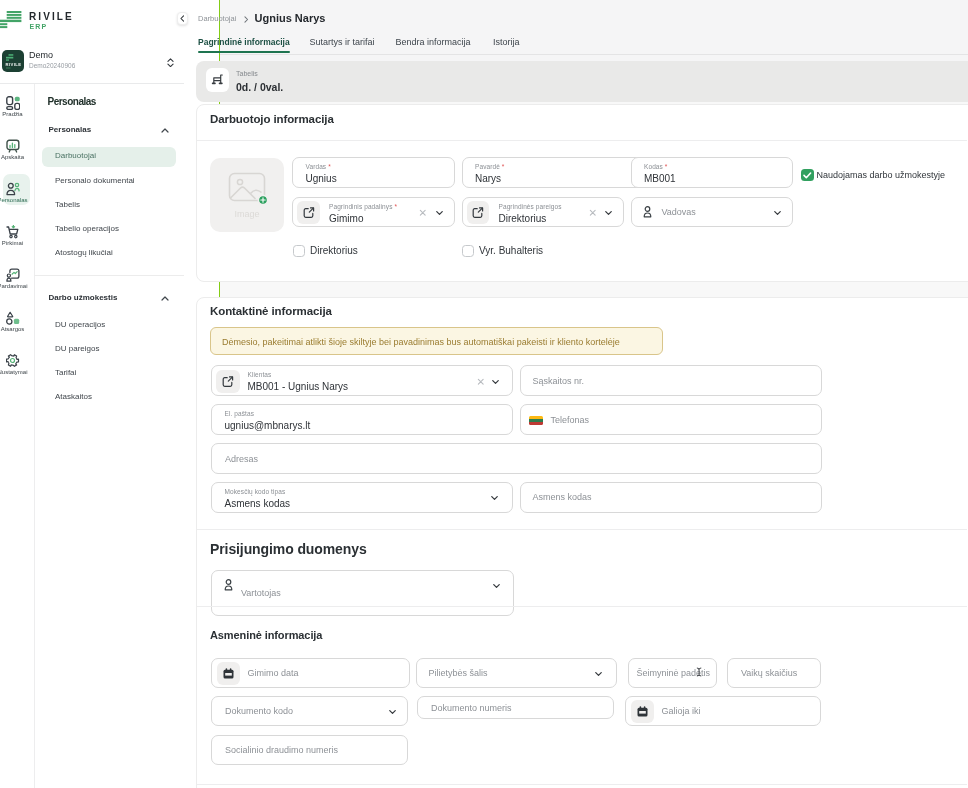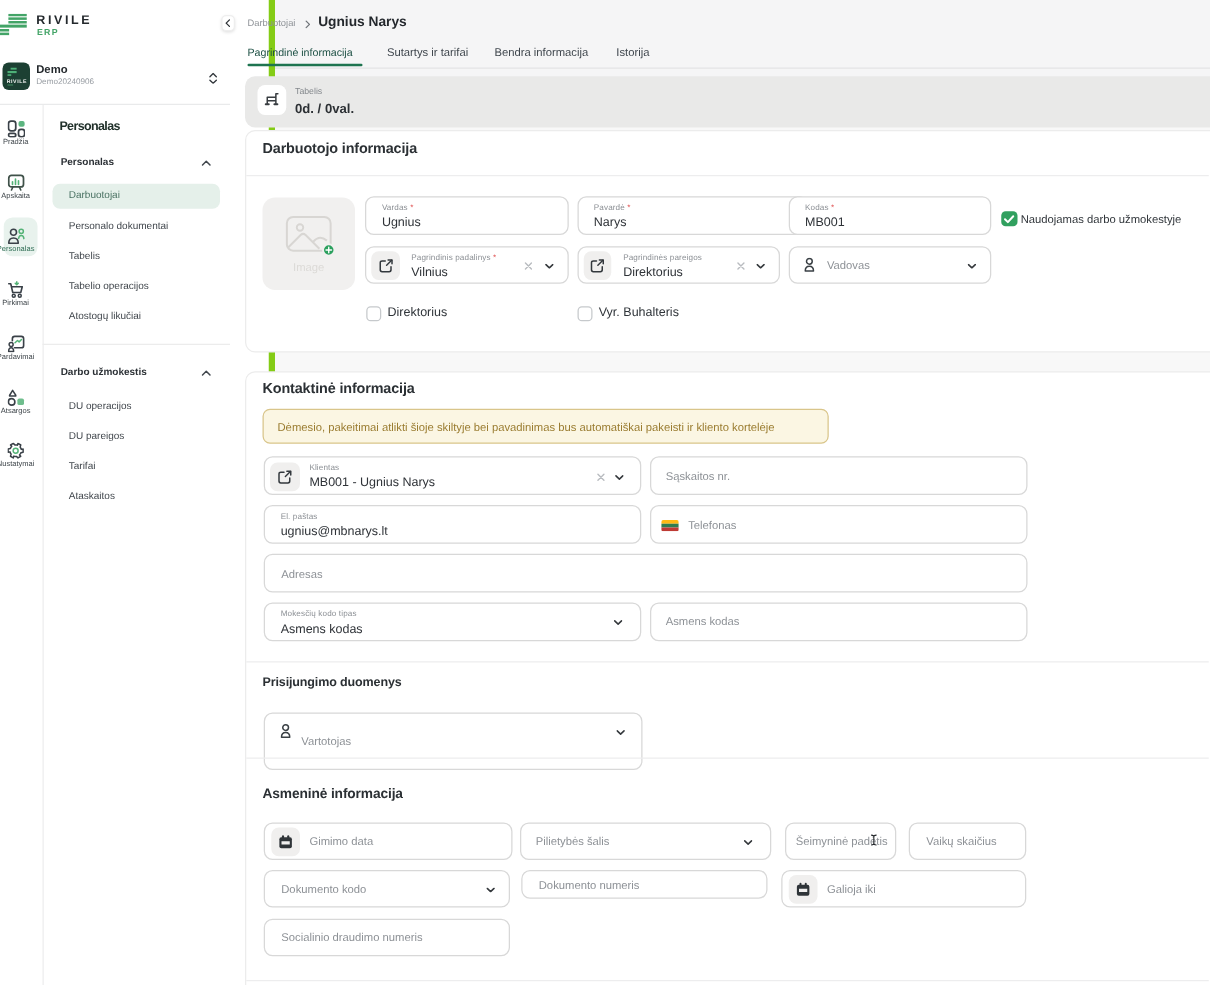--- a/index.html
+++ b/index.html
@@ -19,21 +19,21 @@
 .msec{position:absolute;left:48.5px;font-size:8px;font-weight:700;color:#2c3136;white-space:nowrap}
 .rlbl{position:absolute;left:-8px;width:41px;text-align:center;font-size:6px;color:#3d4449;white-space:nowrap}
 svg{display:block}
 </style></head>
 <body>
 
 <div class="abs" id="mainbg" style="left:184px;top:0;width:784px;height:788px;background:#f8f8f8"></div>
 <div class="abs" id="topstrip" style="left:184px;top:0;width:784px;height:60.5px;background:#f5f5f6"></div>
 <div class="abs" id="topline" style="left:184px;top:53.5px;width:784px;height:1px;background:#e4e4e5"></div>
 
-<div class="abs" id="sidebar" style="left:0;top:0;width:220px;height:788px;background:#fff;border-right:5px solid #84cc16">
+<div class="abs" id="sidebar" style="left:0;top:0;width:220px;height:788px;background:#fff;border-right:1px solid #84cc16">
   <svg class="abs" style="left:0;top:10.5px" width="22" height="18" viewBox="0 0 22 18">
     <g fill="#43a467">
       <rect x="6.7" y="0" width="14.7" height="2"></rect>
       <rect x="6.7" y="2.9" width="14.7" height="2"></rect>
       <rect x="6.7" y="5.8" width="14.7" height="2"></rect>
       <rect x="0" y="8.7" width="21.4" height="2.4"></rect>
       <rect x="0" y="12.2" width="7.3" height="2"></rect>
       <rect x="0" y="15.1" width="7.3" height="2"></rect>
     </g>
   </svg>
@@ -43,21 +43,21 @@
     <svg width="22" height="22" viewBox="0 0 22 22">
       <g fill="#4db077">
         <rect x="6.5" y="4.2" width="4.8" height="1.5"></rect>
         <rect x="4" y="6.8" width="7.3" height="1.7"></rect>
         <rect x="4" y="9.4" width="3" height="1.3"></rect>
       </g>
       <text x="3.4" y="16" font-size="4.2" font-weight="bold" letter-spacing="0.45" fill="#f2f4f3" font-family="Liberation Sans">RIVILE</text>
       <rect x="4" y="17.5" width="4.5" height="1" fill="#3c7d58"></rect>
     </svg>
   </div>
-  <div class="abs" style="left:29px;top:49.5px;font-size:9px;font-weight:700;color:#23282c">Demo</div>
+  <div class="abs" style="left:29px;top:49.5px;font-size:9px;font-weight:400;color:#23282c">Demo</div>
   <div class="abs" style="left:29px;top:61.5px;font-size:6.5px;color:#979ca2">Demo20240906</div>
   <svg class="abs" style="left:166.5px;top:57.5px" width="7" height="9.5" viewBox="0 0 9 12" fill="none" stroke="#33383d" stroke-width="1.4" stroke-linecap="round" stroke-linejoin="round">
     <path d="M1.2 4.2 L4.5 1 L7.8 4.2"></path>
       <path d="M1.2 7.8 L4.5 11 L7.8 7.8"></path>
   </svg>
   <div class="abs" style="left:0;top:83px;width:184px;height:1px;background:#e9eaeb"></div>
   <div class="abs" style="left:33.5px;top:84px;width:1px;height:704px;background:#ededee"></div>
 
   <div class="abs" style="left:2.5px;top:173.5px;width:27.5px;height:31.5px;background:#e8f2ed;border-radius:7px"></div>
 
@@ -140,21 +140,21 @@
       <path d="M4 1 L1 4 L4 7"></path>
     </svg>
 </div>
 
 <div class="abs" style="left:198px;top:13.5px;font-size:7.5px;color:#8f9398">Darbuotojai</div>
 <svg class="abs" style="left:244px;top:15.5px" width="4.5" height="7" viewBox="0 0 5 8" fill="none" stroke="#70757a" stroke-width="1.2" stroke-linecap="round" stroke-linejoin="round">
     <path d="M1 1 L4 4 L1 7"></path>
   </svg>
 <div class="abs" style="left:254.5px;top:12px;font-size:11px;font-weight:700;color:#24282d">Ugnius Narys</div>
 
-<div class="abs" style="left:198px;top:37.3px;font-size:8.5px;font-weight:400;color:#1d5044">Pagrindinė informacija</div>
+<div class="abs" style="left:198px;top:37.3px;font-size:8.5px;font-weight:700;color:#1d5044">Pagrindinė informacija</div>
 <div class="abs" style="left:198px;top:51px;width:91.5px;height:2.2px;background:#1e7450;border-radius:1px"></div>
 <div class="abs" style="left:309.5px;top:37px;font-size:9px;color:#3f464d">Sutartys ir tarifai</div>
 <div class="abs" style="left:395.5px;top:37px;font-size:9px;color:#3f464d">Bendra informacija</div>
 <div class="abs" style="left:493px;top:37px;font-size:9px;color:#3f464d">Istorija</div>
 
 <div class="abs" id="banner" style="left:196px;top:60.5px;width:772px;height:41px;background:#e9e9e8;border-radius:8px 0 0 8px"></div>
 <div class="abs" style="left:205.5px;top:68px;width:23px;height:23.5px;background:#fff;border-radius:6px;display:flex;align-items:center;justify-content:center">
   <svg width="13" height="13" viewBox="0 0 13 13" fill="none" stroke="#383d41" stroke-width="1.2" stroke-linecap="round">
     <path d="M2.8 4.8 H9.7 M2.8 4.8 V10.2 M9.7 2 V10.2 M2.8 7.6 H9.7 M9.7 2 H11.3"></path>
     <path d="M1.6 10.4 H4 M8.5 10.4 H10.9" stroke-width="1.6"></path>
@@ -199,21 +199,21 @@
 
 <div class="inp" style="left:292px;top:196.5px;width:162.5px;height:30px">
   <div class="tile">
       <svg width="13" height="13" viewBox="0 0 13 13" fill="none" stroke="#33383d" stroke-width="1.2">
         <path d="M10.8 7.4 V9.8 C10.8 10.7 10.2 11.3 9.3 11.3 H3.7 C2.8 11.3 2.2 10.7 2.2 9.8 V4.2 C2.2 3.3 2.8 2.7 3.7 2.7 H6.2" stroke-linecap="round"></path>
         <path d="M7.3 6.2 L11.3 2.2" stroke-linecap="round"></path>
         <path d="M8.5 1.9 H11.6 V5" stroke-linecap="round" stroke-linejoin="round"></path>
       </svg>
     </div>
   <div class="lbl" style="left:36px">Pagrindinis padalinys <span class="star">*</span></div>
-  <div class="val" style="left:36px">Vilnius</div>
+  <div class="val" style="left:36px">Gimimo</div>
   <svg class="abs" style="right:27px;top:11px" width="7.5" height="7.5" viewBox="0 0 10 10" stroke="#b9bcc0" stroke-width="1.5" stroke-linecap="round">
       <path d="M1.8 1.8 L8.2 8.2 M8.2 1.8 L1.8 8.2"></path>
     </svg>
   <svg class="abs" style="right:11px;top:13px" width="7" height="4.4" viewBox="0 0 9 5.5" fill="none" stroke="#35393d" stroke-width="1.6" stroke-linecap="round" stroke-linejoin="round">
       <path d="M1 0.8 L4.5 4.2 L8 0.8"></path>
     </svg>
 </div>
 <div class="inp" style="left:461.5px;top:196.5px;width:162.5px;height:30px">
   <div class="tile">
       <svg width="13" height="13" viewBox="0 0 13 13" fill="none" stroke="#33383d" stroke-width="1.2">
@@ -295,21 +295,21 @@
     <div class="val">Asmens kodas</div>
   <svg class="abs" style="right:14px;top:13.5px" width="7" height="4.4" viewBox="0 0 9 5.5" fill="none" stroke="#35393d" stroke-width="1.6" stroke-linecap="round" stroke-linejoin="round">
       <path d="M1 0.8 L4.5 4.2 L8 0.8"></path>
     </svg>
 </div>
 <div class="inp" style="left:520px;top:481.5px;width:302px;height:31px">
     <div class="ph" style="left:11.5px">Asmens kodas</div>
   </div>
 <div class="abs" style="left:197px;top:529px;width:770px;height:1px;background:#ededee"></div>
 
-<div class="ttl" style="left:210px;top:541px;font-size:10px">Prisijungimo duomenys</div>
+<div class="ttl" style="left:210px;top:541px;font-size:14px">Prisijungimo duomenys</div>
 <div class="inp" style="left:211px;top:569.5px;width:303px;height:46px">
   <svg class="abs" style="left:11.5px;top:8px" width="9" height="12" viewBox="0 0 9 12" fill="none" stroke="#3a4045" stroke-width="1.2">
       <circle cx="4.5" cy="3" r="2.3"></circle>
       <path d="M1.2 10.8 C1.2 8.2 2.6 7 4.5 7 C6.4 7 7.8 8.2 7.8 10.8 Z" stroke-linejoin="round"></path>
     </svg>
   <div class="ph" style="left:29px">Vartotojas</div>
   <svg class="abs" style="right:13.5px;top:13px" width="7" height="4.4" viewBox="0 0 9 5.5" fill="none" stroke="#35393d" stroke-width="1.6" stroke-linecap="round" stroke-linejoin="round">
       <path d="M1 0.8 L4.5 4.2 L8 0.8"></path>
     </svg>
 </div>

